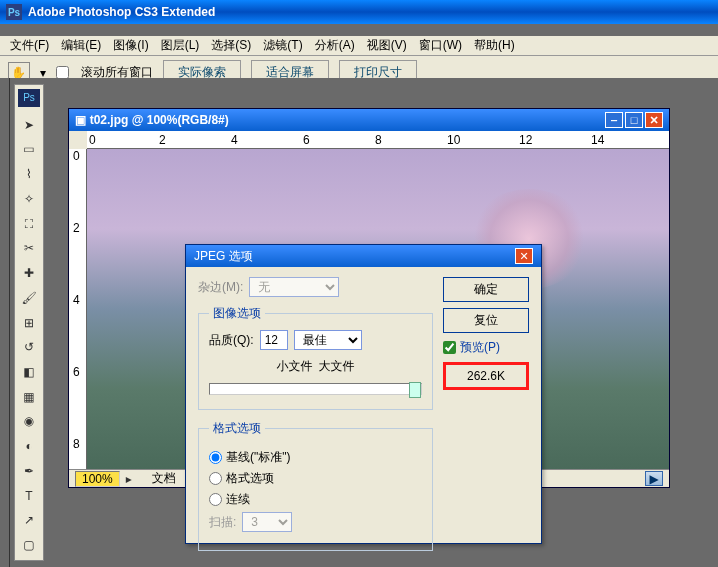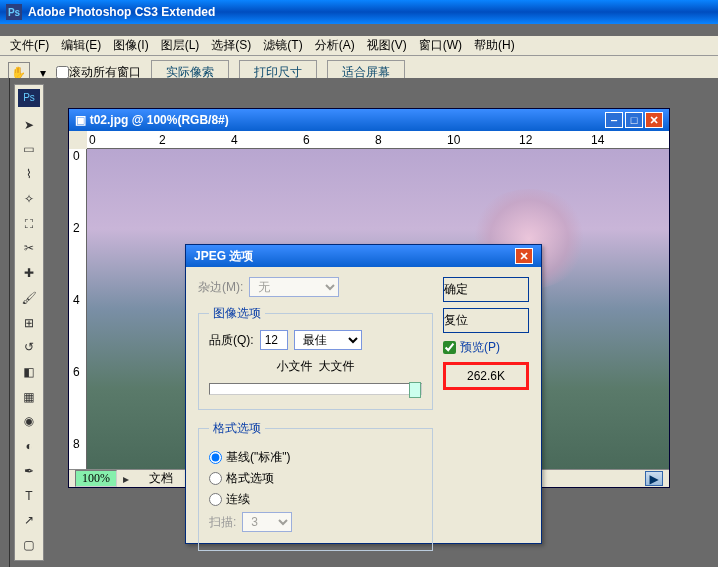--- a/index.html
+++ b/index.html
@@ -6,21 +6,21 @@
 body { width: 718px; height: 567px; background: #6a6a6a; overflow: hidden; position: relative; }
 
 .titlebar { height: 24px; background: linear-gradient(#0a84ff, #004dbf, #0a84ff); color: #fff; display: flex; align-items: center; padding: 0 6px; font-weight: bold; font-size: 13px; }
 .titlebar .ps-ico { width: 16px; height: 16px; background: #2a3f7f; margin-right: 6px; display: flex; align-items: center; justify-content: center; color: #6cf; font-size: 10px; }
 
 .menubar { height: 20px; background: #ece9d8; border-bottom: 1px solid #999; display: flex; align-items: center; padding: 0 4px; margin-top: 12px; }
 .menubar span { padding: 2px 6px; cursor: default; }
 
 .optbar { height: 34px; background: #ece9d8; border-bottom: 1px solid #888; display: flex; align-items: center; padding: 0 8px; gap: 10px; }
 .optbar .toolico { width: 22px; height: 22px; border: 1px solid #888; background: #ece9d8; display: flex; align-items: center; justify-content: center; }
-.optbar label { display: flex; align-items: center; gap: 0; justify-content: center; }
+.optbar label { display: flex; align-items: center; gap: 12px; justify-content: center; }
 .optbar .btn { border: 1px solid #999; background: #ece9d8; padding: 3px 14px; color: #0c4a6e; }
 
 .workspace { position: absolute; top: 78px; left: 0; right: 0; bottom: 0; background: #6a6a6a; display: flex; }
 .vline { width: 10px; background: #6a6a6a; border-right: 1px solid #333; }
 
 .toolbox { width: 30px; background: #ece9d8; border: 1px solid #888; margin: 6px 4px; display: flex; flex-direction: column; align-items: center; padding: 4px 0; gap: 3px; }
 .toolbox .ps-badge { width: 22px; height: 18px; background: #1a2b5c; color: #6cf; font-size: 10px; display: flex; align-items: center; justify-content: center; margin-bottom: 4px; }
 .toolbox .tool { width: 22px; height: 22px; display: flex; align-items: center; justify-content: center; color: #333; cursor: pointer; }
 
 .docwin { position: absolute; left: 68px; top: 30px; width: 602px; height: 380px; background: #ece9d8; border: 1px solid #003; }
@@ -29,38 +29,38 @@
 .docwin .dtitle .ctrls div { width: 18px; height: 16px; background: #2a6fd6; border: 1px solid #fff; color: #fff; display: flex; align-items: center; justify-content: center; font-size: 11px; }
 .docwin .dtitle .ctrls .close { background: #e04a1f; }
 .ruler-h { height: 18px; background: #fff; border-bottom: 1px solid #666; margin-left: 18px; position: relative; overflow: hidden; font-size: 9px; }
 .ruler-h span { position: absolute; top: 2px; }
 .doc-body { display: flex; height: calc(100% - 58px); }
 .ruler-v { width: 18px; background: #fff; border-right: 1px solid #666; position: relative; font-size: 9px; overflow: hidden; }
 .ruler-v span { position: absolute; left: 4px; }
 .canvas { flex: 1; background: linear-gradient(180deg, #b8a6d0 0%, #c9b5d8 25%, #7a8fa6 50%, #5a7a6a 75%, #4a6a5a 100%); position: relative; }
 .canvas::after { content: ""; position: absolute; right: 80px; top: 40px; width: 120px; height: 100px; background: radial-gradient(circle, rgba(240,200,220,0.9) 0%, rgba(200,160,190,0.6) 50%, transparent 70%); border-radius: 50%; }
 .status { height: 18px; background: #ece9d8; border-top: 1px solid #888; display: flex; align-items: center; padding: 0 6px; font-size: 11px; }
-.status .zoom { border: 1px inset #ccc; padding: 0 6px; background: #86efac; font-family: Liberation Serif, serif; }
+.status .zoom { border: 1px inset #ccc; padding: 0 6px; background: #fde047; }
 .status .sarrow { margin-left: 6px; color: #333; }
 .status .sbar { margin-left: auto; height: 15px; width: 18px; background: linear-gradient(#cde, #9bd); border: 1px solid #36a; display: flex; align-items: center; justify-content: center; color: #036; }
 
 .dialog { position: absolute; left: 185px; top: 244px; width: 357px; height: 300px; background: #ece9d8; border: 1px solid #002a7a; box-shadow: 2px 2px 4px rgba(0,0,0,0.3); }
-.dialog .dhdr { height: 22px; background: linear-gradient(#3a8cff, #0a60d0); color: #fff; display: flex; align-items: center; padding: 0 8px; font-weight: bold; }
+.dialog .dhdr { height: 22px; background: linear-gradient(#3a8cff, #0a60d0); color: #fff; display: flex; align-items: center; padding: 0 8px; font-weight: normal; }
 .dialog .dhdr .dclose { margin-left: auto; width: 18px; height: 16px; background: #e04a1f; border: 1px solid #fff; color: #fff; display: flex; align-items: center; justify-content: center; font-size: 11px; }
 .dialog .dbody { padding: 10px 12px; display: flex; gap: 10px; }
 .dialog .left { flex: 1; }
 .dialog .right { width: 86px; display: flex; flex-direction: column; gap: 6px; align-items: stretch; }
 .dialog .row { display: flex; align-items: center; gap: 6px; margin-bottom: 8px; }
 .dialog .row .lbl { color: #888; }
 .dialog select, .dialog input[type=text] { border: 1px solid #7a96df; height: 20px; padding: 0 4px; background: #fff; }
 .dialog fieldset { border: 1px solid #bcd; padding: 8px 10px 10px; margin-bottom: 10px; }
 .dialog legend { color: #0a3fa8; padding: 0 4px; }
 .dialog .slider { height: 12px; background: #fff; border: 1px inset #ccc; margin: 4px 0; position: relative; }
 .dialog .slider::after { content: ""; position: absolute; right: 0; top: -2px; width: 10px; height: 14px; background: #cfe; border: 1px solid #6a8; }
-.dialog .btn { border: 1px solid #003a9a; background: #ece9d8; padding: 3px 0; cursor: pointer; }
+.dialog .btn { border: 1px solid #003a9a; background: #ece9d8; padding: 3px 0; text-align: center; cursor: pointer; }
 .dialog .chk { display: flex; align-items: center; gap: 4px; color: #0a3fa8; }
 .dialog .chk input { accent-color: #2a8a2a; }
 .dialog .size { border: 3px solid #ff1a1a; padding: 4px 0; text-align: center; }
 .dialog .radio-row { display: flex; align-items: center; gap: 4px; margin: 4px 0; }
 .disabled { color: #999; }
 </style>
 </head>
 <body>
 
 <div class="titlebar">
@@ -82,22 +82,22 @@
 </div>
 
 <div class="optbar">
   <div class="toolico">✋</div>
   <span>▾</span>
   <label>
       <input type="checkbox" style="">
       <span>滚动所有窗口</span>
     </label>
   <button class="btn">实际像索</button>
+  <button class="btn">适合屏幕</button>
   <button class="btn">打印尺寸</button>
-  <button class="btn">适合屏幕</button>
 </div>
 
 <div class="workspace">
   <div class="vline"></div>
   <div class="toolbox">
     <div class="ps-badge">Ps</div>
     <div class="tool">➤</div>
     <div class="tool">▭</div>
     <div class="tool">⌇</div>
     <div class="tool">✧</div>

